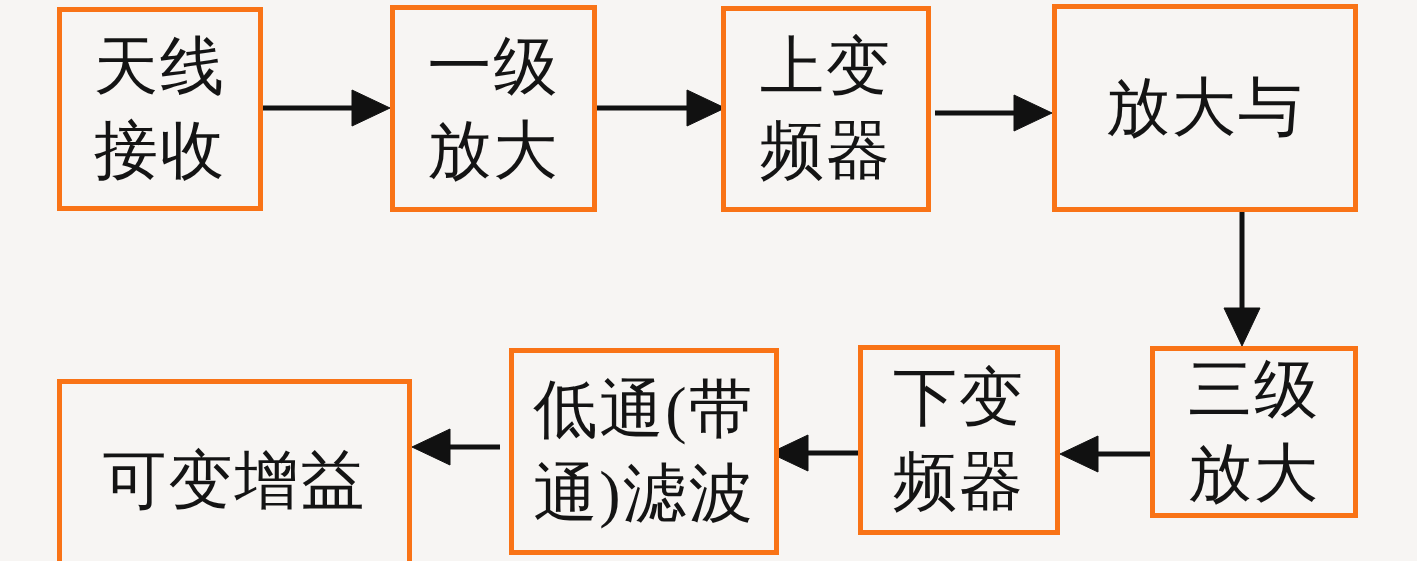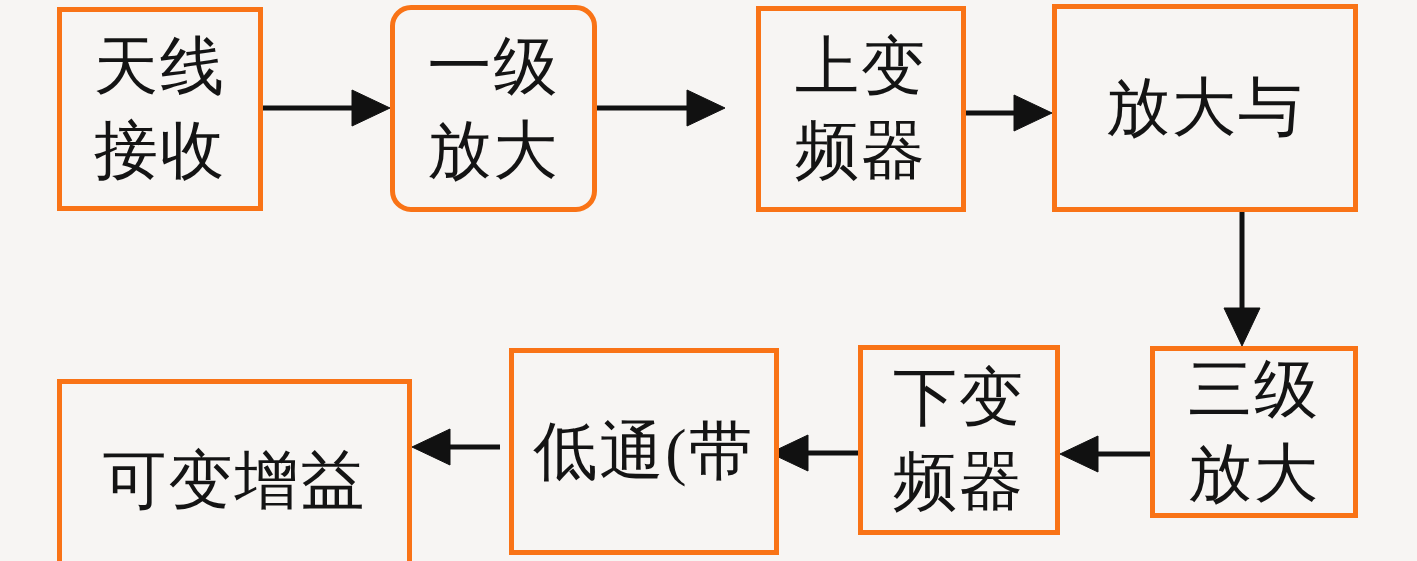--- a/index.html
+++ b/index.html
@@ -46,22 +46,22 @@
     text-align: center;
     color: #141414;
     font-size: 64px;
     line-height: 84px;
     letter-spacing: 2px;
     white-space: nowrap;
   }
   .node span { display: block; }
   
   .n1 { left: 57px;   top: 7px;   width: 206px; height: 204px; }
-  .n2 { left: 390px;  top: 5px;   width: 207px; height: 207px; border-radius: 21px; }
-  .n3 { left: 756px;  top: 6px;   width: 210px; height: 206px; }
+  .n2 { left: 390px;  top: 5px;   width: 207px; height: 207px; }
+  .n3 { left: 721px;  top: 6px;   width: 210px; height: 206px; }
   .n4 { left: 1052px; top: 4px;   width: 306px; height: 208px; gap: 24px; }
   
   .n5 { left: 1150px; top: 346px; width: 208px; height: 172px; }
   .n6 { left: 858px;  top: 345px; width: 202px; height: 190px; }
   .n7 { left: 500px;  top: 348px; width: 270px; height: 207px; margin-left: 9px; }
   .n8 { left: 57px;   top: 347px; width: 355px; height: 204px; margin-top: 32px; }
 </style>
 </head>
 <body>
 
@@ -122,19 +122,20 @@
     <span>放大</span>
   </div>
 
   <div class="node n6">
     <span>下变</span>
     <span>频器</span>
   </div>
 
   <div class="node n7">
     <span>低通(带</span>
+    <span>通)滤波</span>
   </div>
 
   <div class="node n8">
     <span>可变增益</span>
   </div>
 
 </div>
 
 </body></html>

